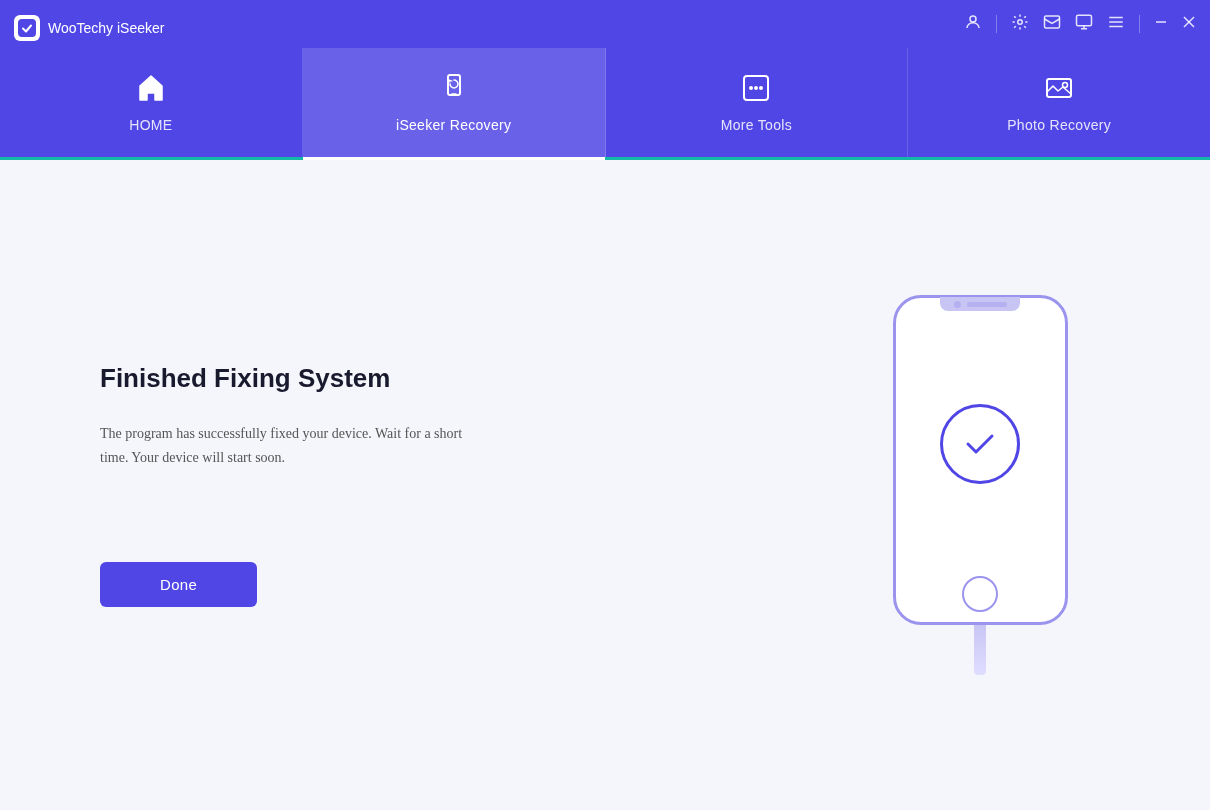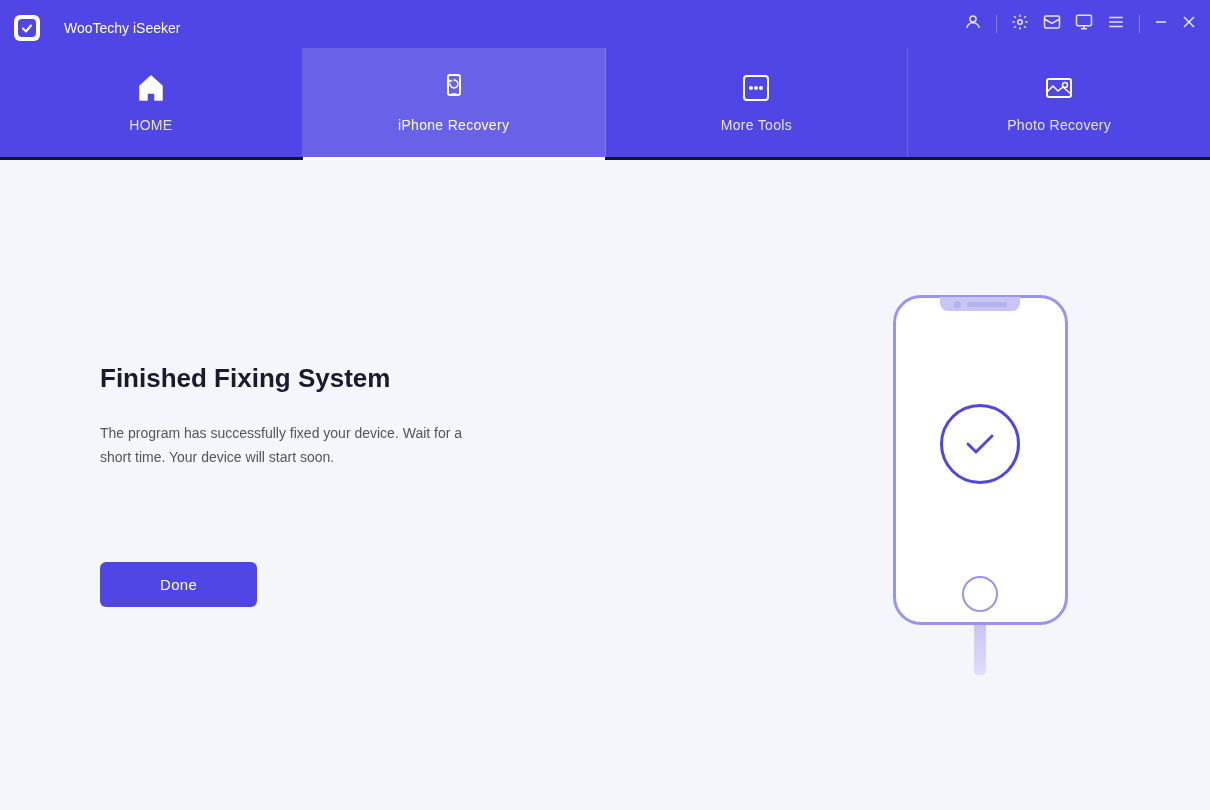--- a/index.html
+++ b/index.html
@@ -3,38 +3,38 @@
   <meta charset="utf-8">
   <style>
     * { margin: 0; padding: 0; box-sizing: border-box; }
     body { width: 1210px; height: 810px; font-family: -apple-system, BlinkMacSystemFont, 'Segoe UI', sans-serif; overflow: hidden; background: #f0f2f8; }
 
     
     .title-bar {
       display: flex; align-items: center; justify-content: space-between;
       background: #5046e5; height: 48px; padding: 0 14px;
     }
-    .title-bar-left { display: flex; align-items: center; gap: 24px; margin-top: 8px; }
+    .title-bar-left { display: flex; align-items: center; gap: 8px; margin-top: 8px; }
     .app-logo {
       width: 26px; height: 26px; background: #fff; border-radius: 6px;
       display: flex; align-items: center; justify-content: center;
     }
     .app-logo svg { width: 18px; height: 18px; }
     .app-title { color: #fff; font-size: 14px; font-weight: 500; }
     .title-bar-right { display: flex; align-items: center; gap: 14px; }
     .title-bar-icons { display: flex; align-items: center; gap: 14px; }
     .title-icon { color: #ddd; font-size: 16px; cursor: pointer; }
     .title-divider { width: 1px; height: 18px; background: rgba(255,255,255,0.3); }
     .win-controls { display: flex; align-items: center; gap: 14px; }
     .win-btn { color: #ddd; font-size: 16px; cursor: pointer; }
 
     
     .nav-bar {
       display: flex; background: #5046e5; height: 112px;
-      border-bottom: 3px solid #0f172a;
+      border-bottom: 3px solid #14b8a6;
     }
     .nav-item {
       flex: 1; display: flex; flex-direction: column; align-items: center;
       justify-content: center; gap: 8px; cursor: pointer;
       position: relative; color: rgba(255,255,255,0.85);
       border-right: 1px solid rgba(255,255,255,0.15);
     }
     .nav-item:last-child { border-right: none; }
     .nav-item.active {
       background: rgba(255,255,255,0.15);
@@ -48,21 +48,21 @@
     .nav-label { font-size: 14px; font-weight: 500; letter-spacing: 0.3px; }
 
     
     .main-content {
       background: #f5f6fb; height: calc(810px - 48px - 112px);
       display: flex; align-items: center; justify-content: space-between;
       padding: 40px 80px 40px 100px;
     }
     .left-panel { flex: 1; max-width: 500px; }
     .finished-title { font-size: 26px; font-weight: 700; color: #1a1a2e; margin-bottom: 28px; }
-    .finished-desc { font-size: 14px; color: #555; line-height: 1.7; margin-bottom: 60px; max-width: 380px; }
+    .finished-desc { font-size: 14px; color: #555; line-height: 1.7; margin-bottom: 60px; max-width: 380px; font-family: Liberation Serif, serif; }
     .done-button {
       background: #5046e5; color: #fff; border: none; border-radius: 6px;
       padding: 14px 60px; font-size: 15px; font-weight: 500; cursor: pointer;
       letter-spacing: 0.3px;
       margin-top: 32px;
     }
 
     
     .right-panel { display: flex; align-items: center; justify-content: center; width: 300px; }
     .phone-wrap { position: relative; display: flex; flex-direction: column; align-items: center; }
@@ -177,21 +177,21 @@
   </div>
   <div class="nav-item active">
     <span class="nav-icon">
       <svg width="32" height="32" viewBox="0 0 32 32" fill="none">
         <rect x="10" y="3" width="12" height="20" rx="2" stroke="white" stroke-width="2"></rect>
         <path d="M14 22h4" stroke="white" stroke-width="1.5" stroke-linecap="round"></path>
         <path d="M16 8 C18 8 20 10 20 12 C20 14 18 16 16 16 C14 16 12 14 12 12" stroke="white" stroke-width="1.5" fill="none" stroke-linecap="round"></path>
         <path d="M12 10L11 8L14 9" stroke="white" stroke-width="1.3" stroke-linecap="round" stroke-linejoin="round"></path>
       </svg>
     </span>
-    <span class="nav-label">iPhone Recovery</span>
+    <span class="nav-label">iSeeker Recovery</span>
   </div>
   <div class="nav-item">
     <span class="nav-icon">
       <svg width="32" height="32" viewBox="0 0 32 32" fill="none">
         <rect x="4" y="4" width="24" height="24" rx="3" stroke="white" stroke-width="2"></rect>
         <circle cx="11" cy="16" r="2" fill="white"></circle>
         <circle cx="16" cy="16" r="2" fill="white"></circle>
         <circle cx="21" cy="16" r="2" fill="white"></circle>
       </svg>
     </span>

